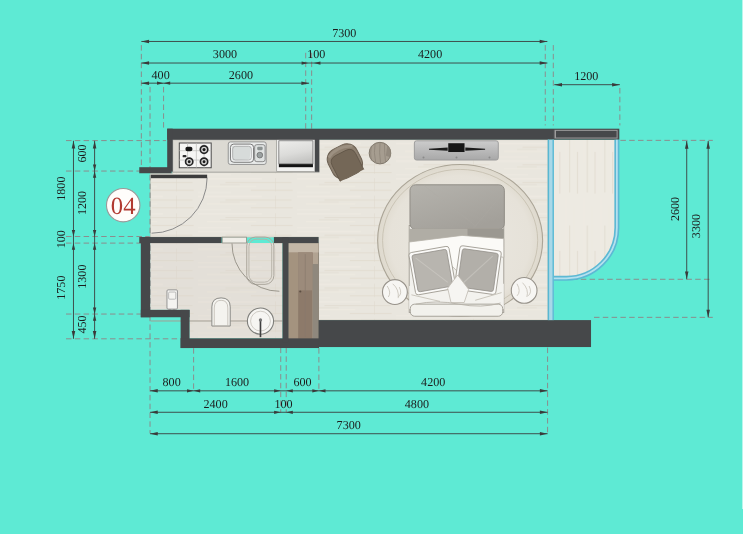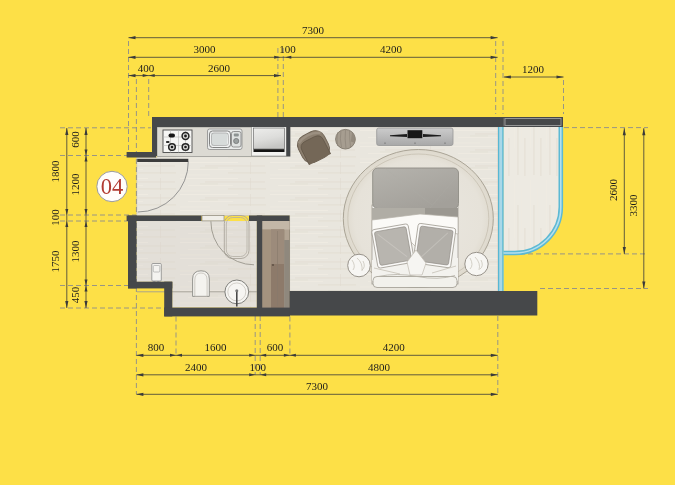--- a/index.html
+++ b/index.html
@@ -1,16 +1,16 @@
 <!DOCTYPE html>
 <html><head>
 <meta charset="utf-8">
 <style>
   html,body{margin:0;padding:0;background:#ffffff;}
-  #page{position:relative;width:675px;height:485px;background:#fde047;overflow:hidden;}
+  #page{position:relative;width:675px;height:485px;background:#5eead4;overflow:hidden;}
   svg{display:block;}
   text{font-family:"Liberation Serif", serif;fill:#1c1c1c;}
 </style>
 </head>
 <body>
 <div id="page">
 <svg width="675" height="485" viewBox="0 0 675 485">
 <defs>
   <pattern id="wood" width="90" height="16" patternUnits="userSpaceOnUse">
     <rect width="90" height="16" fill="#e9e6de"></rect>

